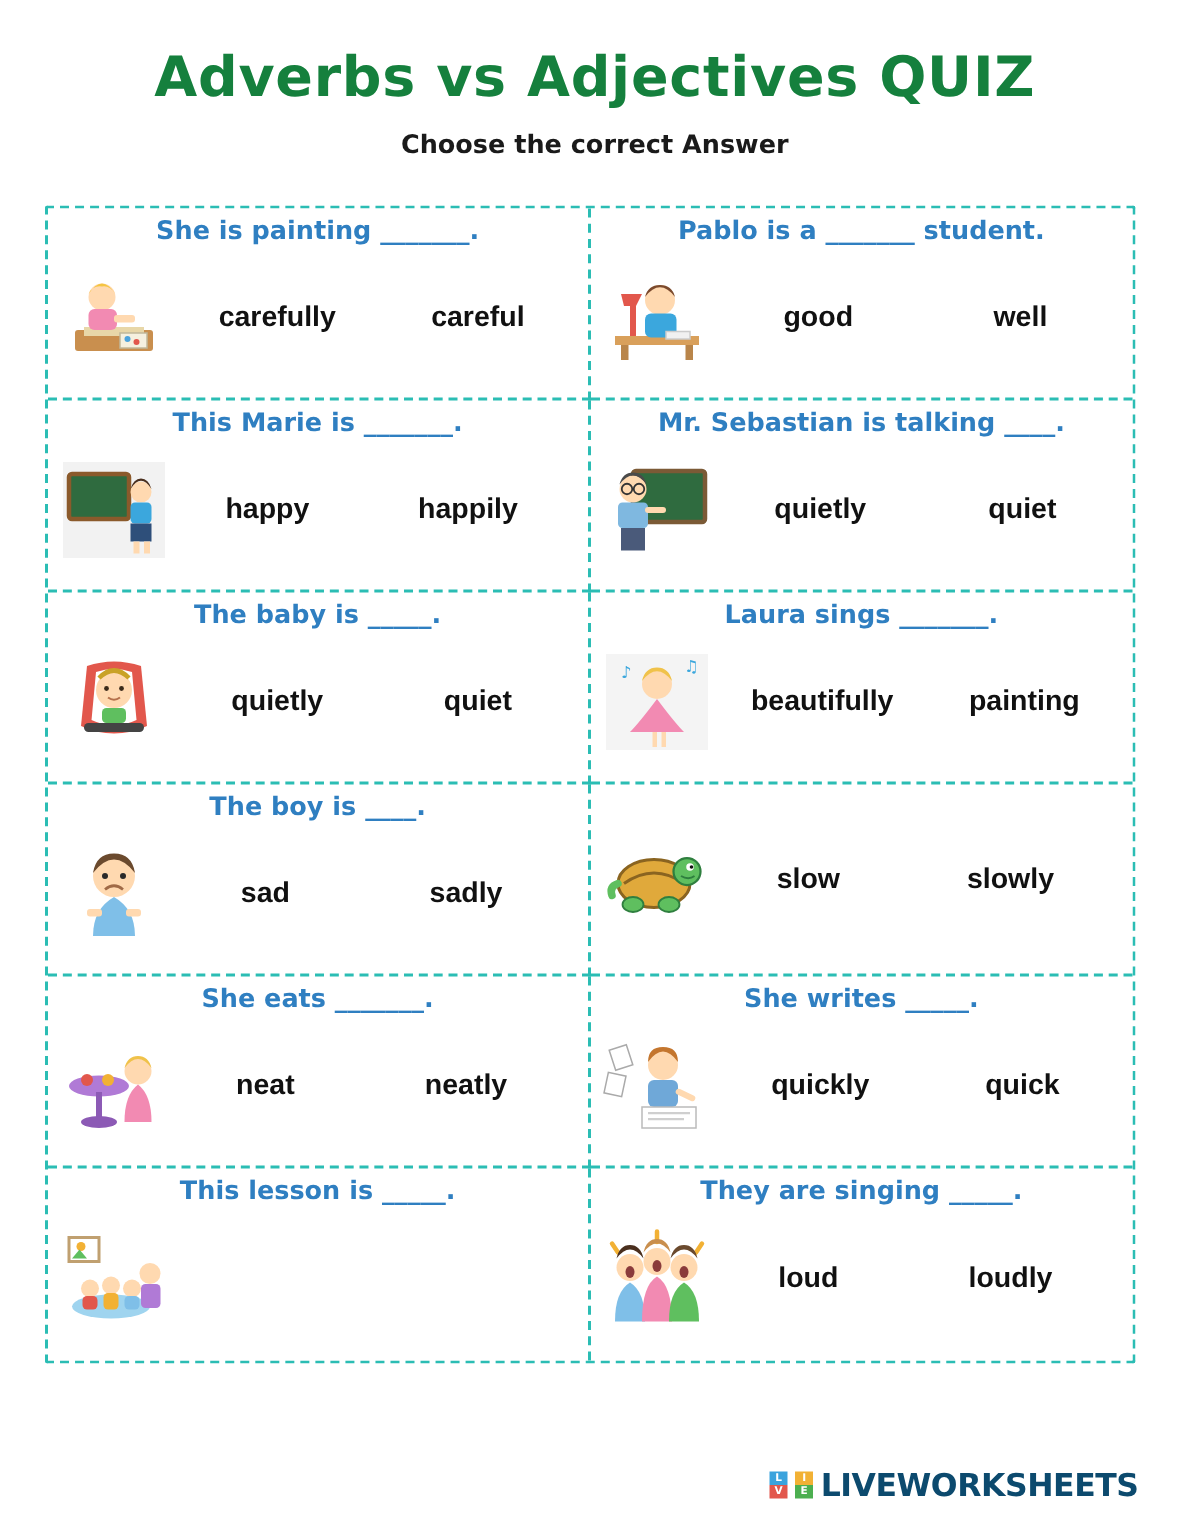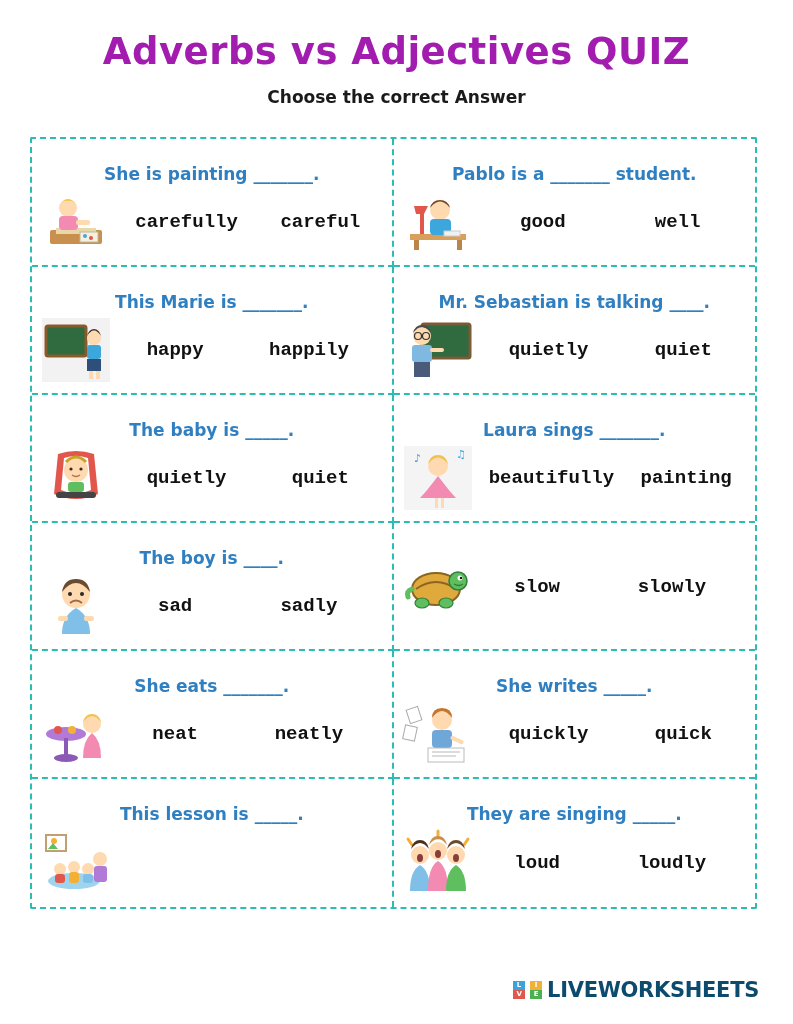--- a/index.html
+++ b/index.html
@@ -19,21 +19,21 @@
     height: 1024px;
     box-sizing: border-box;
     padding: 22px 30px 10px 30px;
     position: relative;
   }
   .title {
     text-align: center;
     font-family: "DejaVu Sans", sans-serif;
     font-weight: bold;
     font-size: 37px;
-    color: #a21caf;
+    color: #15803d;
     letter-spacing: 0.5px;
     margin: 8px 0 14px 0;
     white-space: nowrap;
   }
   .subtitle {
     text-align: center;
     font-family: "DejaVu Sans", sans-serif;
     font-weight: bold;
     font-size: 17px;
     color: #1a1a1a;
@@ -58,21 +58,21 @@
     justify-content: flex-start;
   }
   .cell.rb { border-right: 2px dashed #2bbdb4; }
   .cell.bb { border-bottom: 2px dashed #2bbdb4; }
   .q-text {
     text-align: center;
     font-family: "DejaVu Sans", sans-serif;
     font-weight: bold;
     font-size: 17px;
     color: #2f7fc1;
-    margin: 20px 0 0 0;
+    margin: 0 0 0 0;
     line-height: 1.1;
   }
   .row-bottom {
     flex: 1;
     display: flex;
     align-items: center;
     justify-content: flex-start;
     gap: 6px;
   }
   .pic {
@@ -86,21 +86,21 @@
   .pic svg { display: block; }
   .options {
     flex: 1;
     display: flex;
     align-items: center;
     justify-content: space-around;
     gap: 8px;
     padding-right: 6px;
   }
   .opt {
-    font-family: Liberation Mono, monospace;
+    font-family: Liberation Sans, sans-serif;
     font-weight: bold;
     font-size: 19px;
     color: #111111;
     white-space: nowrap;
     cursor: pointer;
   }
   .footer {
     position: absolute;
     right: 34px;
     bottom: 22px;

